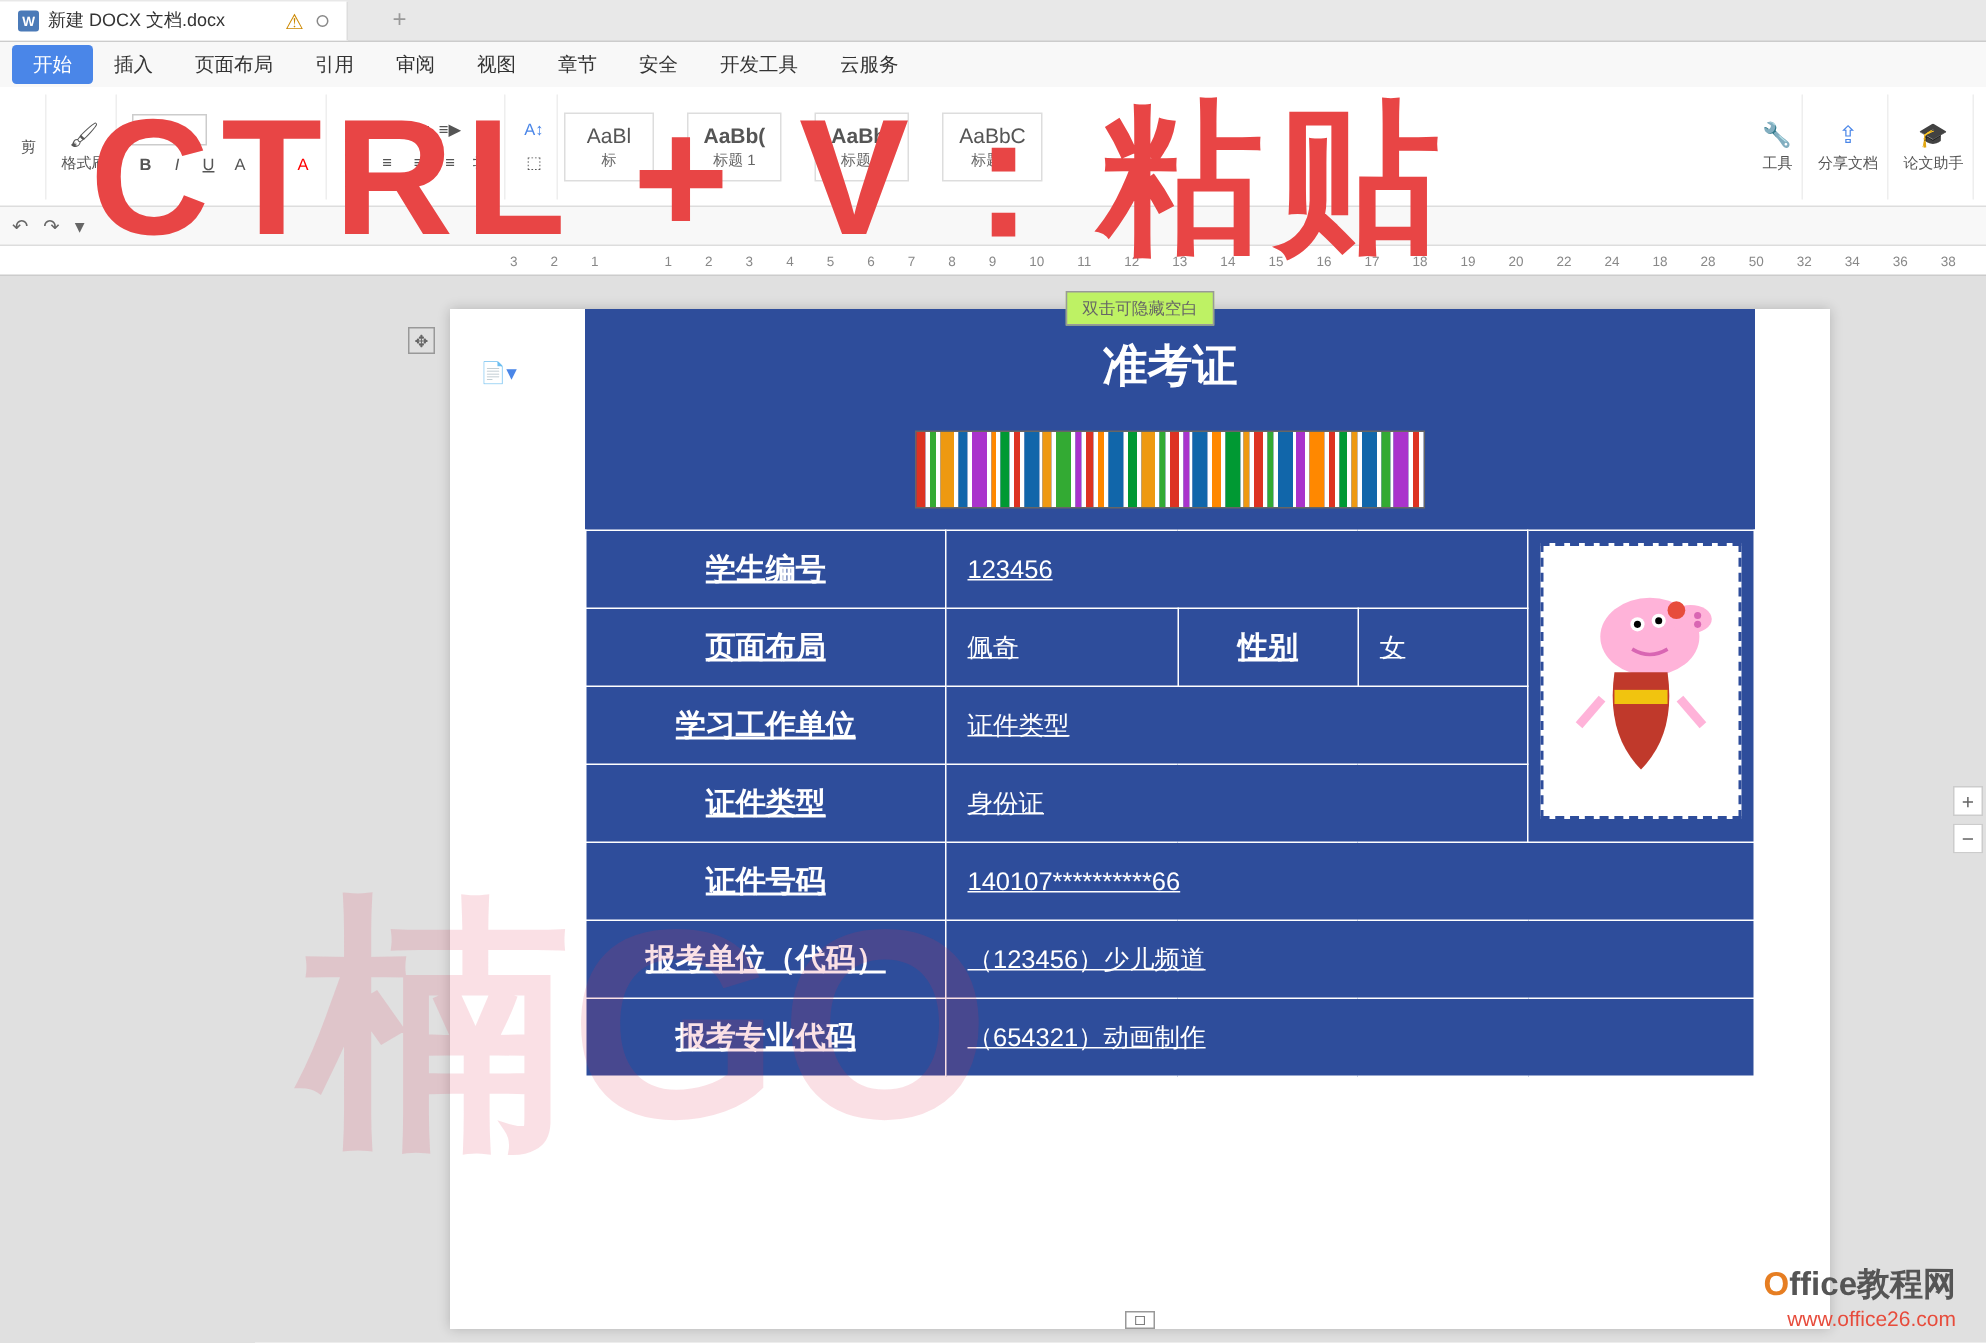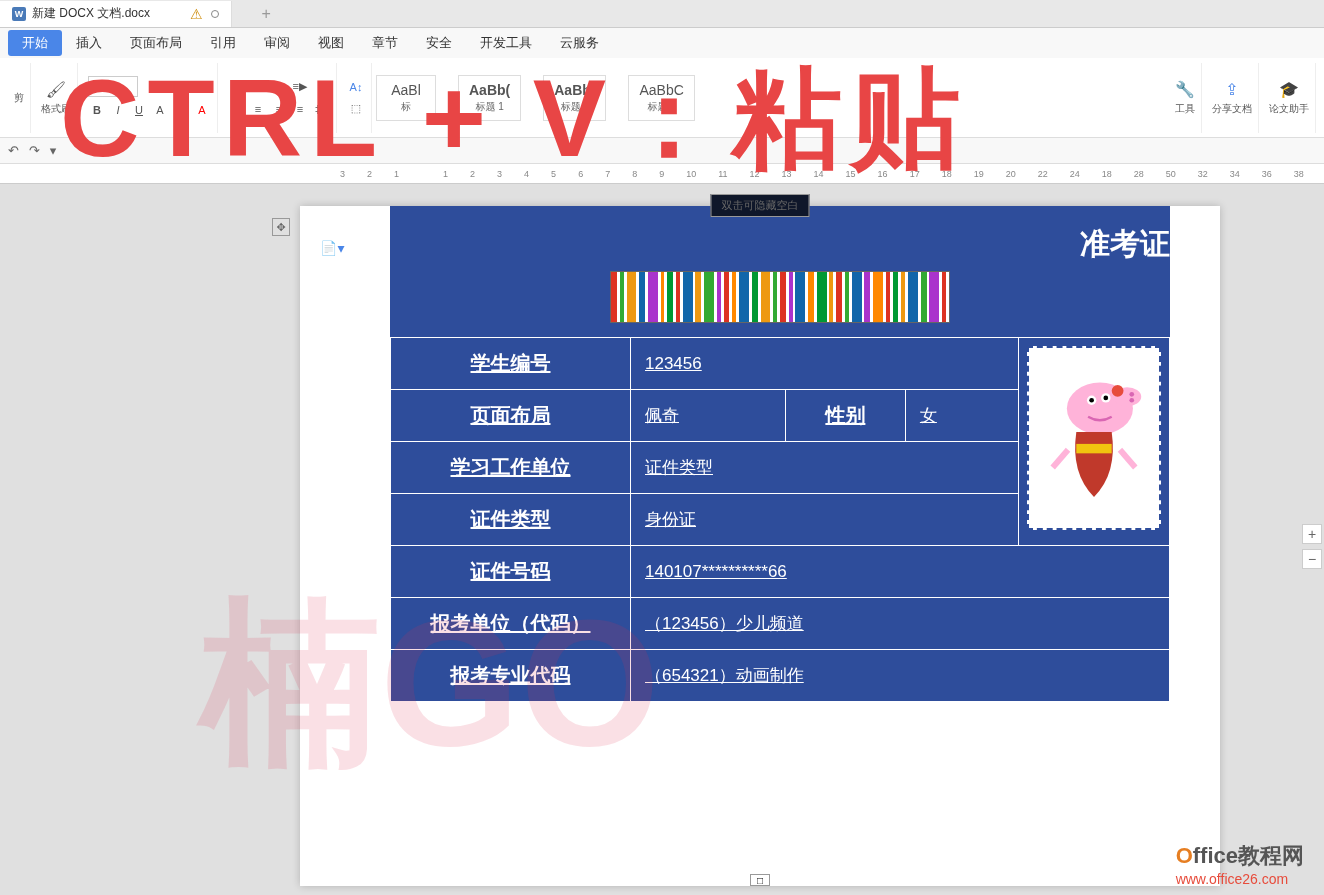--- a/index.html
+++ b/index.html
@@ -33,46 +33,46 @@
     
     
     .quick-access { background: #f8f8f8; height: 26px; display: flex; align-items: center; padding: 0 8px; gap: 10px; font-size: 13px; color: #666; border-bottom: 1px solid #ddd; }
     
     
     .ruler { background: #fff; height: 20px; border-bottom: 1px solid #ccc; display: flex; align-items: center; font-size: 9px; color: #888; padding-left: 340px; gap: 22px; }
     
     
     .doc-area { background: #e0e0e0; height: 720px; position: relative; overflow: hidden; }
     .page { background: white; width: 920px; margin: 20px auto 0 300px; min-height: 680px; position: relative; box-shadow: 0 0 8px rgba(0,0,0,0.2); }
-    .page-hint { position: absolute; top: -12px; left: 50%; transform: translateX(-50%); background: #0f172a; border: 1px solid #999; padding: 3px 10px; font-size: 11px; color: #666; z-index: 5; }
+    .page-hint { position: absolute; top: -12px; left: 50%; transform: translateX(-50%); background: #bef264; border: 1px solid #999; padding: 3px 10px; font-size: 11px; color: #666; z-index: 5; }
     .move-handle { position: absolute; left: -28px; top: 12px; width: 18px; height: 18px; border: 1px solid #999; display: flex; align-items: center; justify-content: center; font-size: 11px; color: #666; }
     .paste-icon { position: absolute; left: 20px; top: 34px; color: #4a86e8; font-size: 14px; }
     
     
     .certificate { background: #2e4d9b; margin: 22px 50px 0 90px; padding: 0; color: white; position: relative; }
     .cert-title { text-align: center; font-size: 26px; font-weight: bold; padding: 18px 0 8px; }
-    .cert-subtitle { text-align: right; font-size: 30px; font-weight: bold; padding: 18px 0 6px; }
+    .cert-subtitle { text-align: center; font-size: 30px; font-weight: bold; padding: 18px 0 22px; }
     .barcode { margin: 0 auto 14px; width: 340px; height: 52px; display: flex; border: 1px solid #666; }
     .bar { height: 100%; }
     .cert-table { width: 100%; border-collapse: collapse; }
     .cert-table td { border: 1.5px solid white; padding: 12px 14px; font-size: 18px; text-decoration: underline; }
     .cert-table .label { text-align: center; font-weight: bold; font-size: 20px; width: 240px; }
     .cert-table .value { font-size: 17px; }
     .photo-cell { width: 150px; vertical-align: top; padding: 8px !important; }
     .photo-frame { background: white; border: 2px dashed #2e4d9b; padding: 6px; width: 134px; height: 184px; position: relative; }
     .pig { width: 100%; height: 100%; position: relative; }
     
     
     .overlay-text { position: absolute; top: 45px; left: 60px; font-size: 110px; font-weight: 900; color: #e84545; z-index: 100; letter-spacing: 8px; white-space: nowrap; font-family: "Microsoft YaHei", Arial, sans-serif; }
     
     
     .watermark { position: absolute; top: 380px; left: 200px; font-size: 180px; color: rgba(220, 50, 80, 0.15); font-weight: bold; transform: rotate(0deg); z-index: 1; pointer-events: none; }
     
     
-    .footer-logo { position: absolute; bottom: 8px; right: 20px; text-align: left; z-index: 200; }
+    .footer-logo { position: absolute; bottom: 8px; right: 20px; text-align: right; z-index: 200; }
     .footer-logo .line1 { font-size: 22px; font-weight: bold; }
     .footer-logo .o-orange { color: #e67e22; }
     .footer-logo .rest { color: #555; }
     .footer-logo .line2 { font-size: 14px; color: #e74c3c; }
     
     
     .side-btn { position: absolute; right: 2px; width: 20px; height: 20px; border: 1px solid #ccc; background: white; display: flex; align-items: center; justify-content: center; font-size: 14px; color: #666; }
     
     
     .bottom-handle { position: absolute; bottom: 0; left: 50%; transform: translateX(-50%); width: 20px; height: 12px; border: 1px solid #999; background: white; font-size: 10px; text-align: center; }

